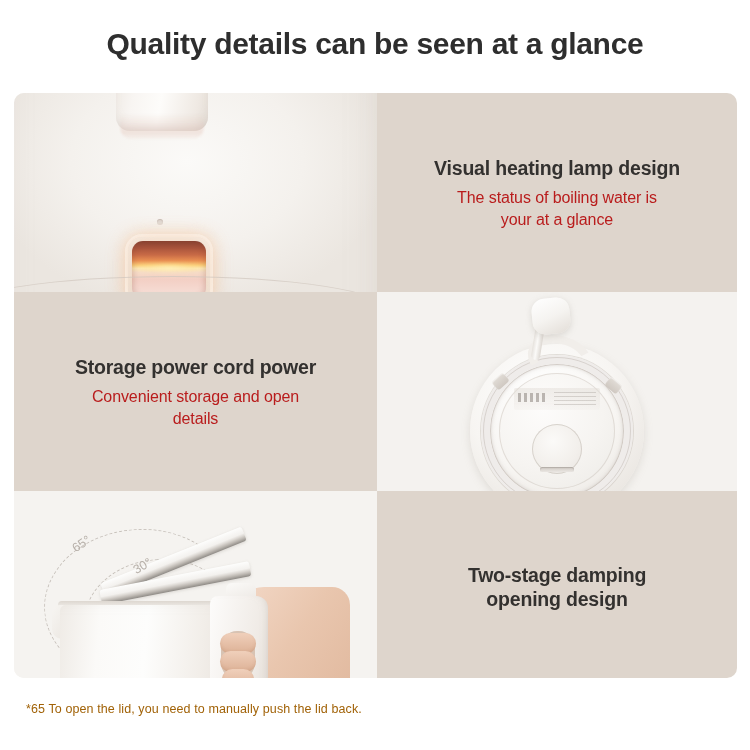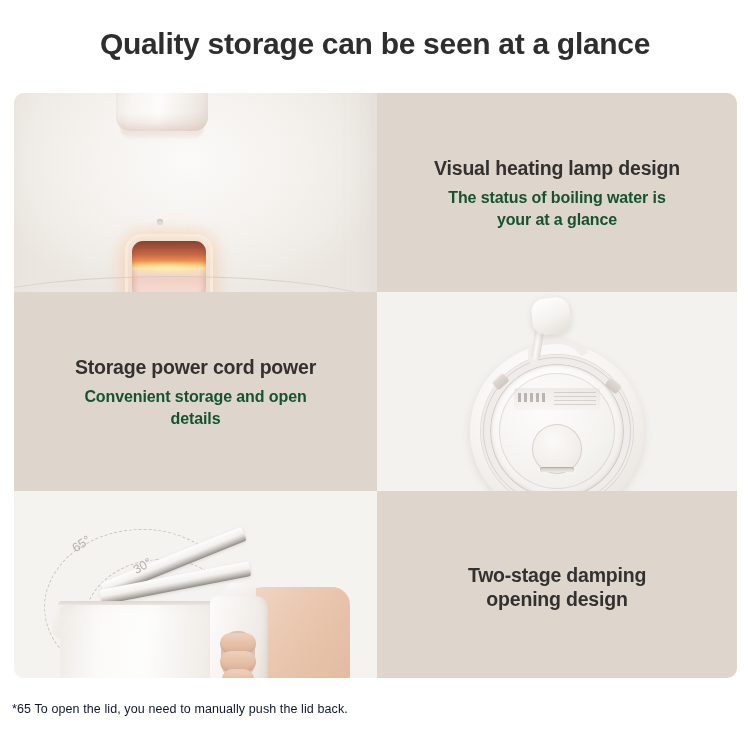--- a/index.html
+++ b/index.html
@@ -60,22 +60,22 @@
   .feat-title {
     font-size: 19.5px;
     font-weight: bold;
     color: #33312f;
     line-height: 1.28;
     margin-bottom: 7px;
     letter-spacing: -0.2px;
   }
   .feat-sub {
     font-size: 16px;
-    font-weight: bold;
-    color: #14532d;
+    font-weight: normal;
+    color: #b91c1c;
     line-height: 1.33;
     letter-spacing: -0.1px;
   }
 
   
   .kettle-front {
     position: absolute;
     left: -26px;
     top: -52px;
     width: 415px;
@@ -436,31 +436,31 @@
     font-size: 12.5px;
     color: #b7b0a9;
     font-family: "Liberation Sans", sans-serif;
   }
   .angle-label.l65 { left: 58px; top: 46px; transform: rotate(-34deg); }
   .angle-label.l30 { left: 119px; top: 68px; transform: rotate(-30deg); }
 
   
   .footnote {
     position: absolute;
-    left: 12px;
+    left: 26px;
     top: 702px;
     font-size: 12.5px;
-    color: #0f172a;
+    color: #a16207;
     letter-spacing: 0.1px;
   }
 </style>
 </head>
 <body>
 
-<div class="page-title">Quality storage can be seen at a glance</div>
+<div class="page-title">Quality details can be seen at a glance</div>
 
 <div class="grid">
 
   <div class="cell photo-light">
     <div class="kettle-front">
       <div class="kettle-neck"></div>
       <div class="neck-shade"></div>
       <div class="screw-dot"></div>
       <div class="lamp-rim"></div>
       <div class="lamp-window"></div>

